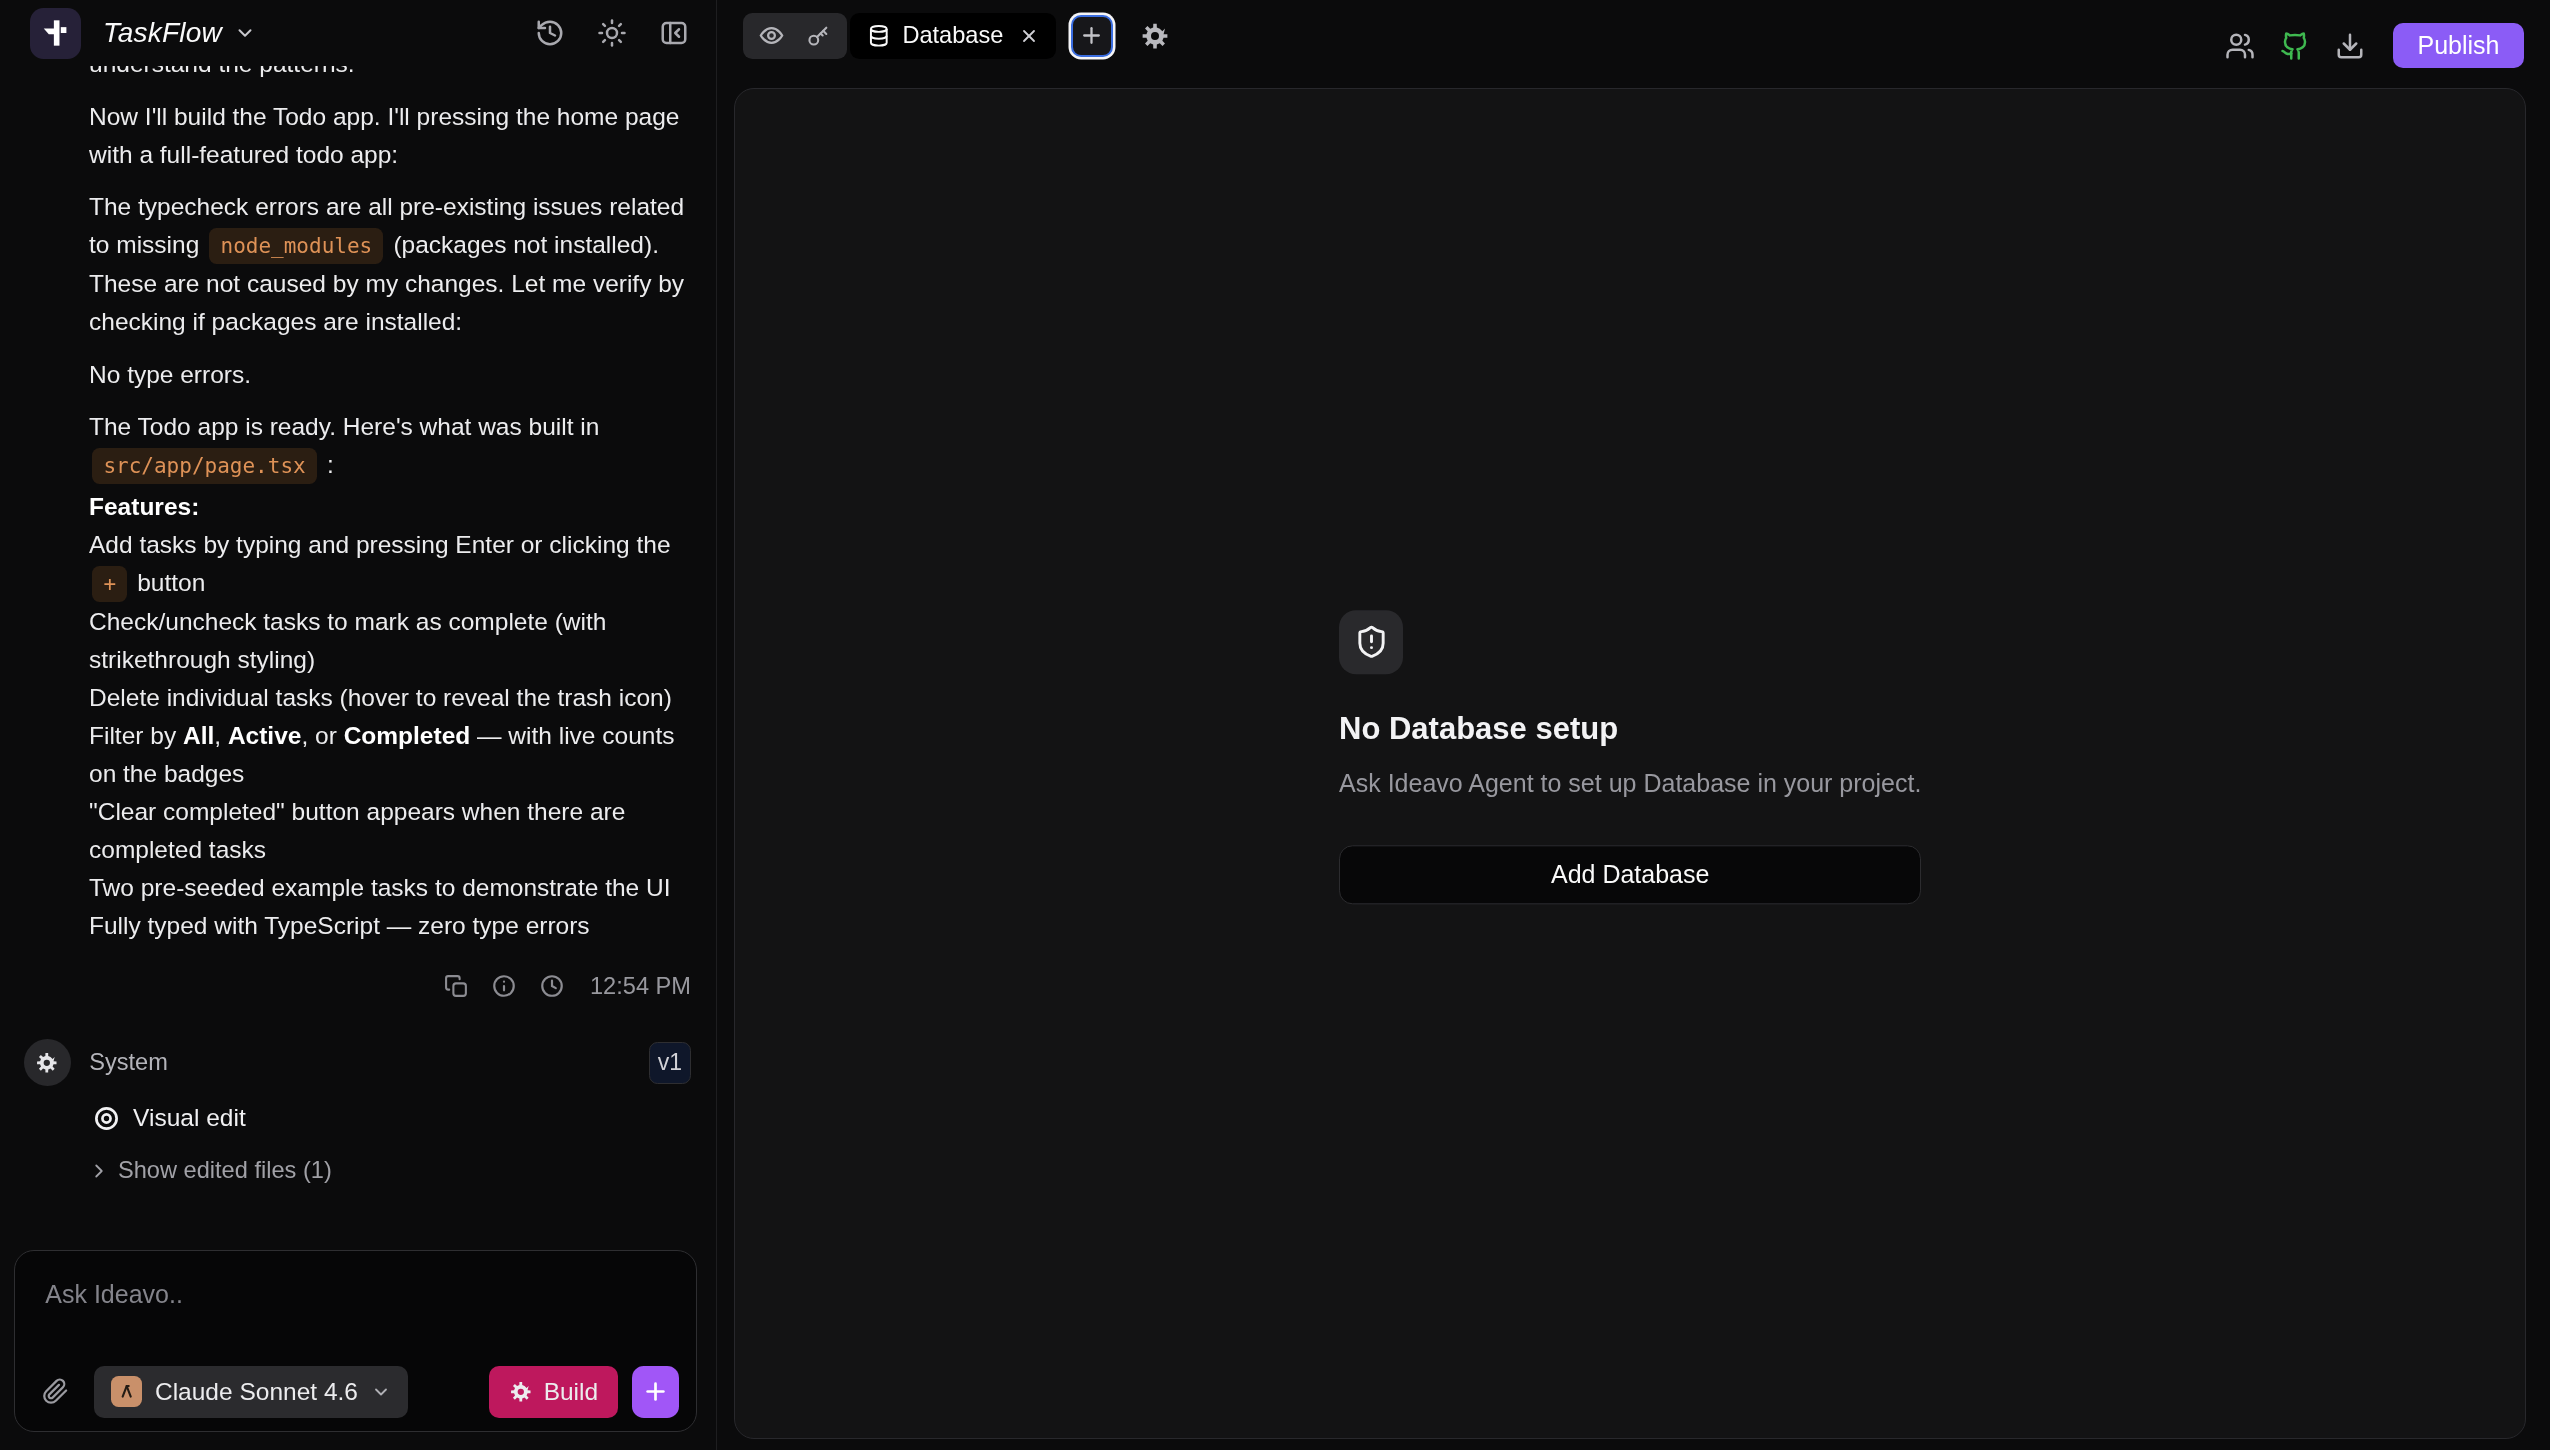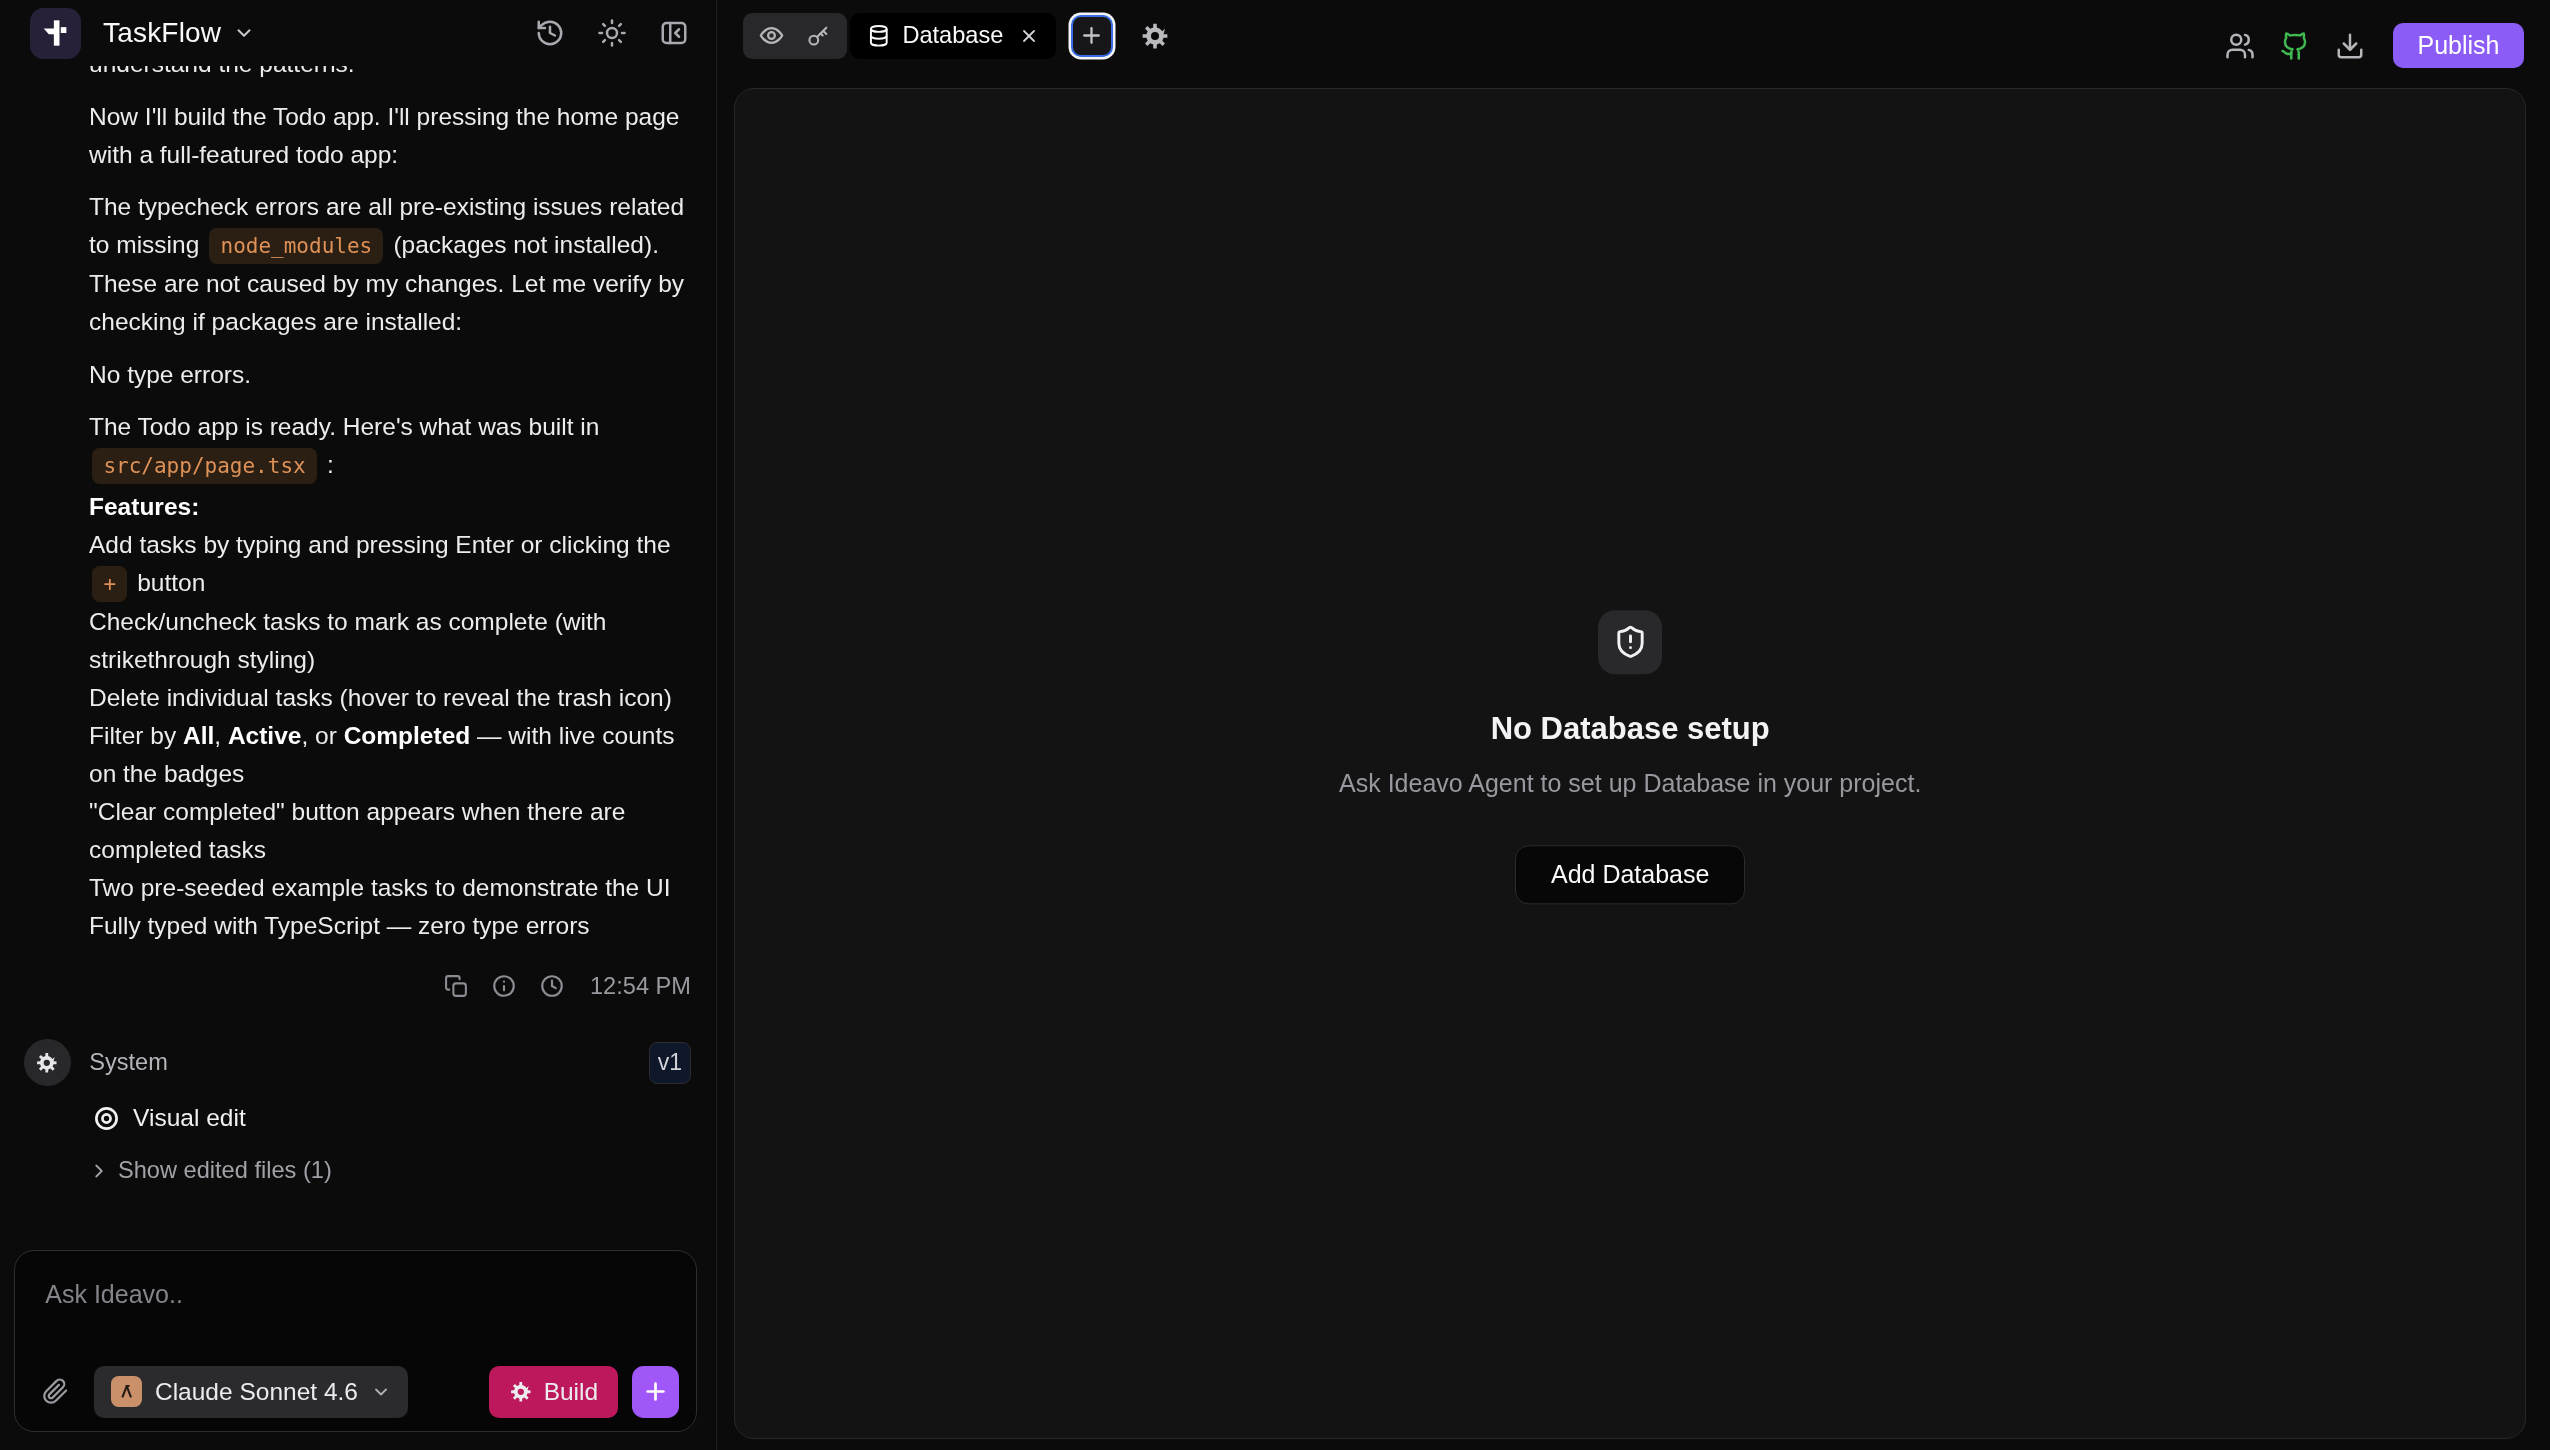--- a/index.html
+++ b/index.html
@@ -5,21 +5,21 @@
   * { margin:0; padding:0; box-sizing:border-box; }
   html,body { width:2550px; height:1451px; overflow:hidden; }
   body { background:#0b0b0c; font-family:"Liberation Sans", sans-serif; color:#ececee; }
   .app { position:relative; width:2550px; height:1451px; }
 
   
   .left-panel { position:absolute; left:0; top:0; width:717px; height:100%;
     border-right:1.7px solid #1e1e20; display:flex; flex-direction:column; background:#0b0b0c; }
 
   .left-header { height:66px; flex:none; display:flex; align-items:center;
-    padding:0 27px 0 30px; background:#0b0b0c; position:relative; z-index:3; }
+    padding:0 27px 0 30px; background:#0b0b0c; position:relative; z-index:3;font-style:italic; }
   .logo-box { width:51px; height:51px; border-radius:13.5px; background:#262138;
     display:flex; align-items:center; justify-content:center; flex:none; }
   .app-title { font-size:28px; font-weight:500; color:#fafafa; margin-left:22px; letter-spacing:0.2px; }
   .title-chev { margin-left:11.8px; color:#c7c7cc; display:flex; }
   .lh-spacer { flex:1; }
   .lh-icons { display:flex; align-items:center; gap:32px; color:#a9a9af; }
   .icon-btn { display:flex; align-items:center; justify-content:center; cursor:pointer; background:none; border:none; color:inherit; }
 
   
   .chat-scroll { flex:1; overflow:hidden; position:relative; }
@@ -84,21 +84,21 @@
     border:2.5px solid #3a6de0; box-shadow:0 0 0 2.5px #f5f5f7; display:flex; align-items:center;
     justify-content:center; color:#c3c3c8; cursor:pointer; }
   .topbar-gear { margin-left:27px; color:#b9b9be; }
   .topbar-spacer { flex:1; }
   .tb-right { display:flex; align-items:center; gap:25px;margin-top:20px; }
   .publish-btn { height:45px; border-radius:10px; border:none; cursor:pointer; padding:0 24.5px;
     color:#ffffff; font-size:25px; font-weight:500; font-family:"Liberation Sans", sans-serif; margin-left:3.4px; }
 
   .main-panel { flex:1; margin:17px 23.6px 11.8px 15px; background:#131314; border:1.7px solid #28282c;
     border-radius:20px; display:flex; align-items:center; justify-content:center; }
-  .empty-state { display:flex; flex-direction:column; align-items:center; transform:translateY(-6.7px); }
+  .empty-state { display:flex; flex-direction:column; transform:translateY(-6.7px); }
   .shield-box { width:64px; height:64px; border-radius:17px; background:#29292c; display:flex;
     align-items:center; justify-content:center; color:#f2f2f4; }
   .empty-title { margin-top:37px; font-size:31px; font-weight:600; color:#f3f3f5; }
   .empty-sub { margin-top:22px; font-size:25px; color:#98989f; }
   .add-db-btn { margin-top:47px; height:59px; padding:0 35px; border-radius:13.5px; background:#070708;
     border:1.7px solid #2c2c2f; color:#fafafa; font-size:25px; font-weight:500; cursor:pointer;
     font-family:"Liberation Sans", sans-serif; }
 
   svg { display:block; }
 </style>

